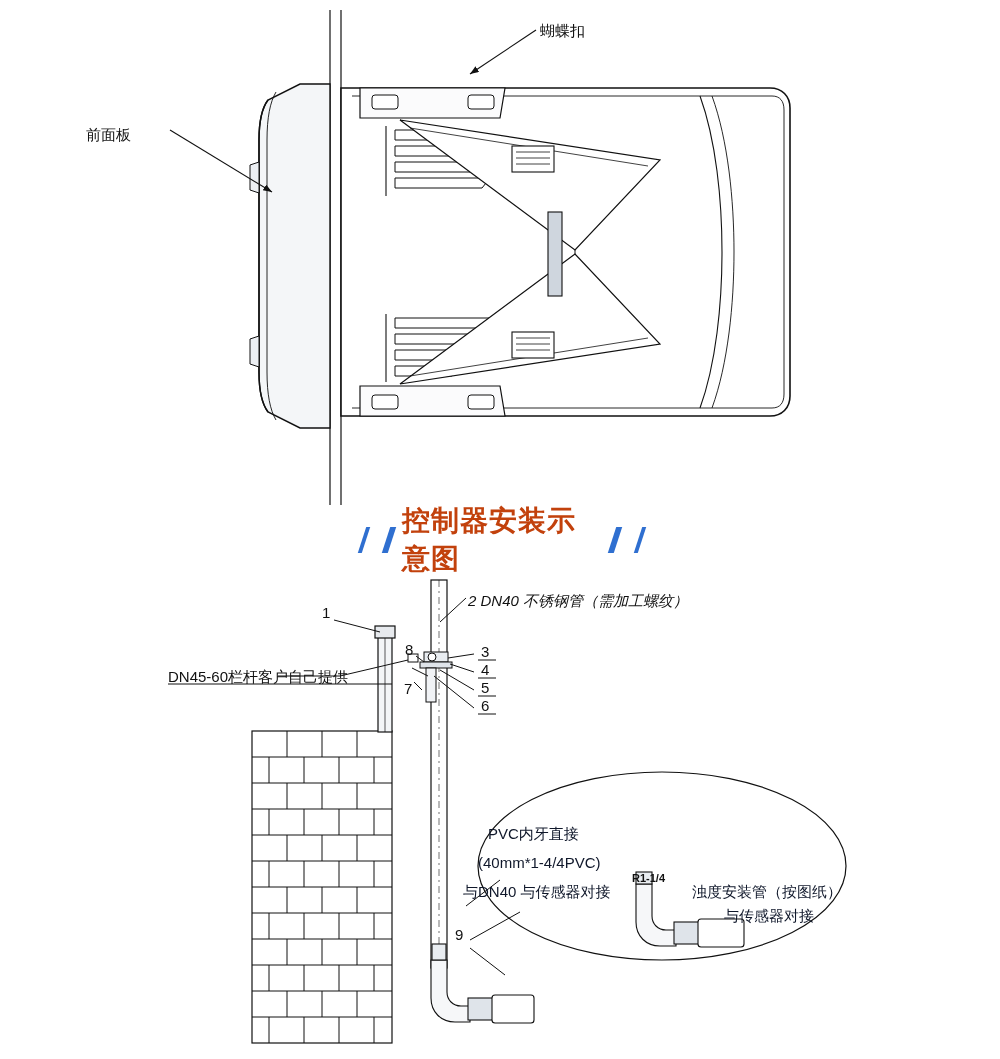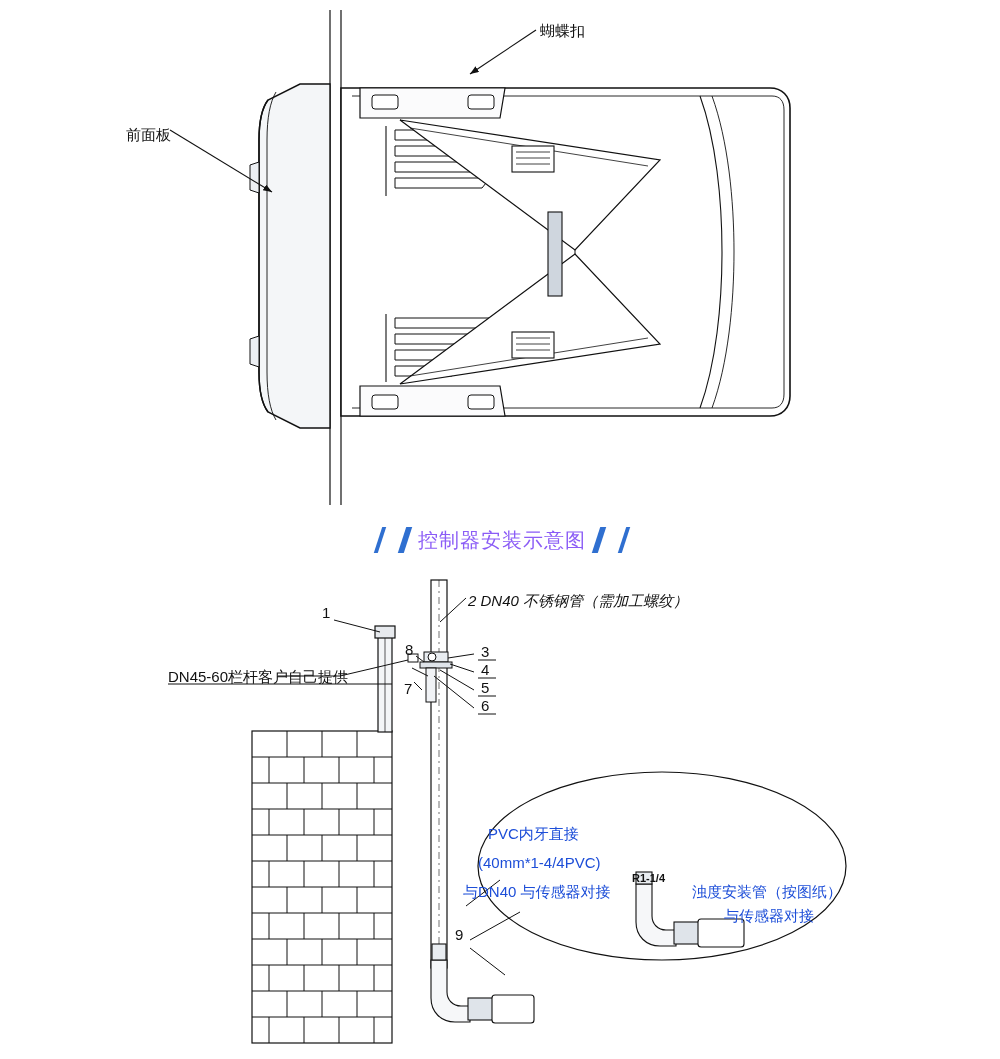--- a/index.html
+++ b/index.html
@@ -55,34 +55,34 @@
     width: 6px;
     height: 26px;
     background: #2f6fd0;
     transform: skewX(-18deg);
     margin: 0 10px;
   }
   .banner .bar.thin {
     width: 4px;
   }
   .banner-title {
-    font-size: 20px;
-    font-weight: normal;
-    color: #8b5cf6;
+    font-size: 28px;
+    font-weight: bold;
+    color: #c2410c;
     letter-spacing: 1px;
   }
   .banner-left, .banner-right {
     display: flex;
     align-items: center;
   }
   .oval-text {
     position: absolute;
     font-size: 15px;
     line-height: 1.45;
-    color: #1d4ed8;
+    color: #0f172a;
     text-align: right;
     white-space: nowrap;
   }
 </style>
 </head>
 <body>
 
 <div id="page">
 
   <svg class="svg-layer" viewBox="0 0 1000 1059">
@@ -295,21 +295,21 @@
         <path d="M470,948 L505,975"></path>
 
         <path d="M500,880 L466,906" stroke-width="1"></path>
       </g>
 
       <line x1="168" y1="684" x2="392" y2="684" stroke="#111" stroke-width="1"></line>
     </g>
   </svg>
 
   <div class="lbl" style="left:540px; top:22px;">蝴蝶扣</div>
-  <div class="lbl" style="left:86px; top:126px;margin-left:40px;">前面板</div>
+  <div class="lbl" style="left:86px; top:126px;">前面板</div>
 
   <div class="banner">
     <div class="banner-left">
       <div class="bar thin"></div>
       <div class="bar"></div>
     </div>
     <div class="banner-title">控制器安装示意图</div>
     <div class="banner-right">
       <div class="bar"></div>
       <div class="bar thin"></div>

